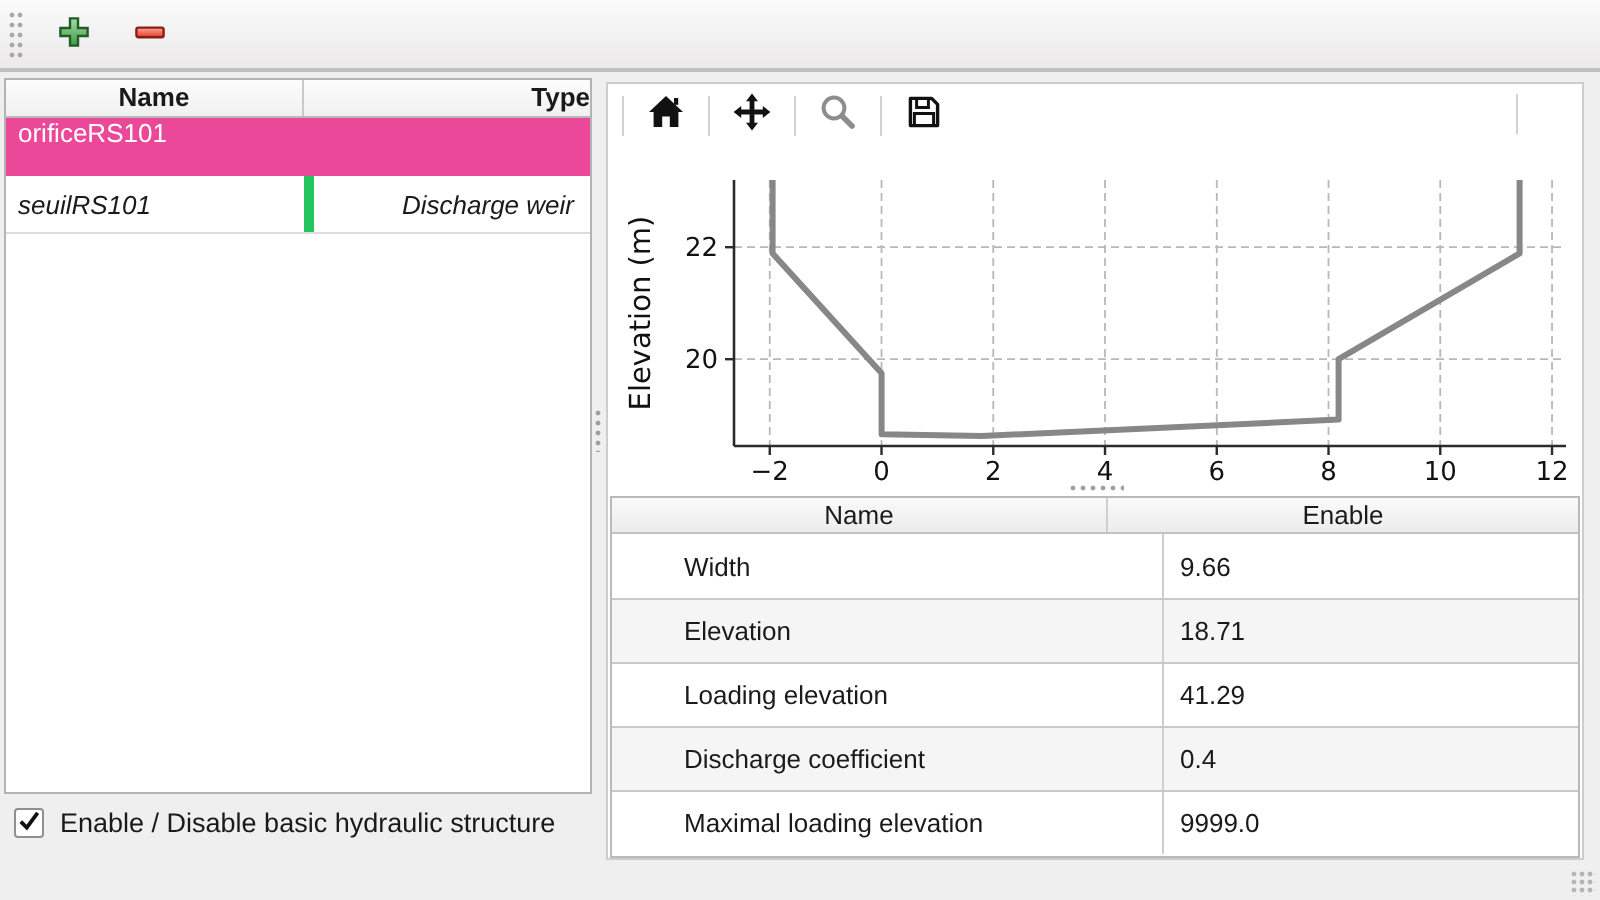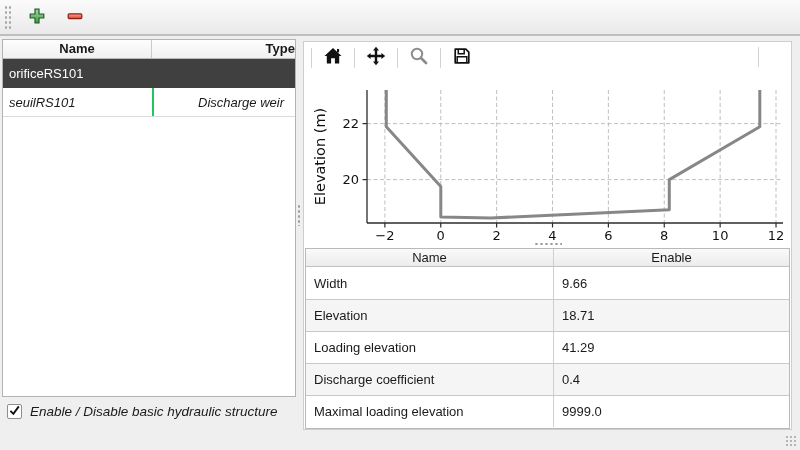--- a/index.html
+++ b/index.html
@@ -30,41 +30,41 @@
     position:absolute; left:2px; top:39px; width:294px; height:358px;
     background:#fff; border:1px solid #b3b3b3;
   }
   .lt-header { display:flex; height:19px; background:linear-gradient(#fdfdfd,#f0f0f0);
     border-bottom:1px solid #b9b9b9; font-weight:bold; font-size:13px; }
   .lt-header .c1 { width:149px; text-align:center; line-height:18px; border-right:1px solid #c9c9c9; }
   .lt-header .c2 { flex:1; text-align:right; line-height:18px; }
   .lt-row { display:flex; height:29px; font-size:13px; }
   .lt-row .c1 { width:149px; padding-left:6px; display:flex; align-items:center; }
   .lt-row .c2 { flex:1; padding-left:6px; display:flex; align-items:center; }
-  .lt-row.selected { background:#404040; color:#fff; }
+  .lt-row.selected { background:#ec4899; color:#fff;flex-direction:column; }
   .lt-row.selected .c2 { border-left:1px solid rgba(255,255,255,.45); }
   .lt-row.plain { border-bottom:1px solid #dcdcdc;font-style:italic; }
-  .lt-row.plain .c2 { border-left:2px solid #22c55e;padding-left:44px; }
+  .lt-row.plain .c2 { border-left:5px solid #22c55e;padding-left:44px; }
   
   .splitter-v {
     position:absolute; left:297px; top:204px; width:4px; height:22px; cursor:col-resize;
     background-image:radial-gradient(circle,#9f9f9f 1px,transparent 1.4px); background-size:4px 5px;
   }
   .splitter-h {
     position:absolute; left:50%; top:200px; transform:translateX(-50%);
     width:28px; height:4px; cursor:row-resize;
     background-image:radial-gradient(circle,#9f9f9f 1px,transparent 1.4px); background-size:5px 4px;
   }
   .resize-grip {
     position:absolute; right:2px; bottom:2px; width:13px; height:13px; cursor:nwse-resize;
     background-image:radial-gradient(circle,#b5b5b5 1px,transparent 1.4px); background-size:4px 4px;
   }
   
   .checkbox-row { position:absolute; left:7px; top:404px; display:flex; align-items:center;
-    font-size:13.5px; cursor:pointer;font-style:italic; }
+    font-size:13.5px; cursor:pointer; }
   .checkbox { width:15px; height:15px; background:#fff; border:1px solid #8f8f8f; border-radius:2px;
     display:flex; align-items:center; justify-content:center; }
   .checkbox-row .lbl { margin-left:8px; }
   
   .right-panel {
     position:absolute; left:303px; top:41px; width:489px; height:389px;
     background:#fff; border:1px solid #cdcdcd;
   }
   .plot-toolbar { position:relative; height:31px; display:flex; align-items:center; }
   .vsep { width:1px; height:20px; background:#d2d2d2; margin:0 7px; }
@@ -75,21 +75,21 @@
   
   .props-table { position:absolute; left:1px; top:206px; width:485px; height:181px;
     border:1px solid #b9b9b9; background:#fff; font-size:13px; }
   .pt-header { display:flex; height:18px; background:linear-gradient(#fafafa,#ececec);
     border-bottom:1px solid #c2c2c2; }
   .pt-header .c1 { width:248px; text-align:center; line-height:17px; border-right:1px solid #cfcfcf; }
   .pt-header .c2 { flex:1; text-align:center; line-height:17px; }
   .pt-row { display:flex; height:32px; }
   .pt-row + .pt-row { border-top:1px solid #c9c9c9;text-align:center; }
   .pt-body .pt-row:nth-child(even) { background:#f5f5f5; }
-  .pt-row .c1 { width:248px; padding-left:8px; display:flex; align-items:center; border-right:1px solid #cfcfcf; }
+  .pt-row .c1 { width:248px; padding-left:8px; display:flex; align-items:center; border-right:1px solid #cfcfcf;margin-left:28px; }
   .pt-row .c2 { flex:1; padding-left:8px; display:flex; align-items:center; }
 </style>
 </head>
 <body>
 
 <div class="topbar">
   <div class="grip-v"></div>
   <button class="tool-btn">
     <span>
       <svg width="18" height="18" viewBox="0 0 18 18">

